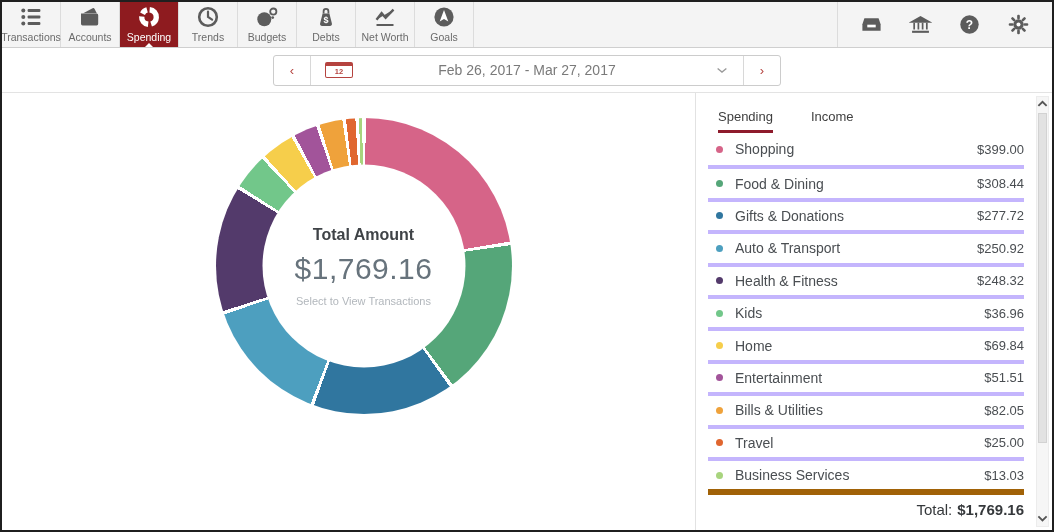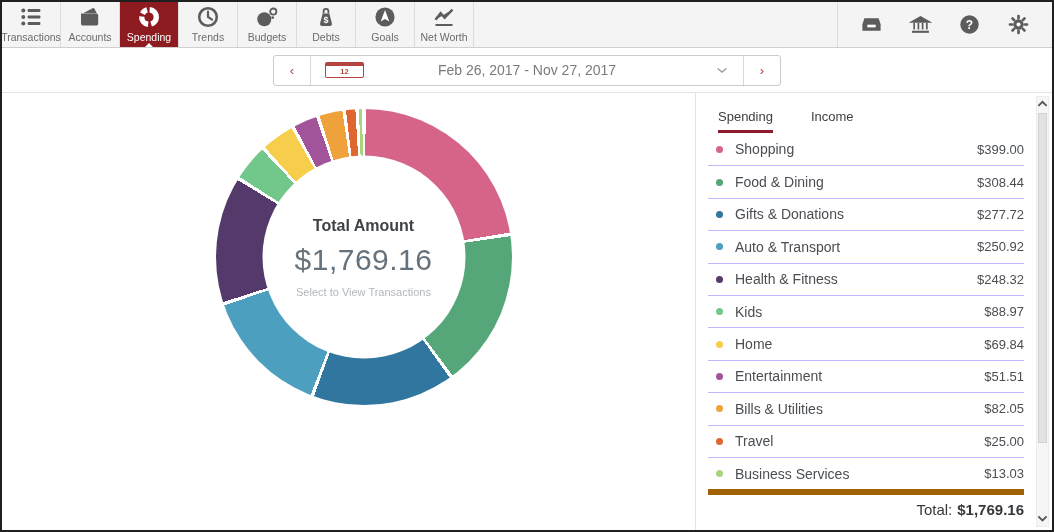--- a/index.html
+++ b/index.html
@@ -45,34 +45,34 @@
     border:1px solid #cccccc; border-radius:3px; background:#fff;
   }
   .dp-cell {
     display:flex; align-items:center; justify-content:center; cursor:pointer;
   }
   .dp-arrow { width:37px; font-size:13px; color:#b5433f; }
   .dp-arrow:first-child { border-right:1px solid #d8d8d8; }
   .dp-arrow:last-child { border-left:1px solid #d8d8d8; }
   .dp-main { flex:1; position:relative; display:flex; align-items:center; }
   .cal-icon {
-    position:absolute; left:14px; width:39px; height:16px;
+    position:absolute; left:14px; width:28px; height:16px;
     border:1.5px solid #b5433f; border-top:4px solid #b5433f; border-radius:2px;
     display:flex; align-items:center; justify-content:center;
     font-size:7.5px; font-weight:bold; color:#b5433f;
   }
   .dp-text { flex:1; text-align:center; font-size:14px; color:#7a7a7a; }
   .dp-caret { position:absolute; right:14px; width:14px; height:14px; }
   .dp-caret svg { width:14px; height:14px; }
 
   
   .main { display:flex; height:437px; }
   .chart-area { flex:1; position:relative; }
   .donut-wrap {
-    position:absolute; left:50%; top:16px; transform:translateX(-50%);
+    position:absolute; left:50%; top:25px; transform:translateX(-50%);
     margin-left:15px; width:296px; height:296px;
   }
   .donut { width:296px; height:296px; border-radius:50%; }
   .donut-hole {
     position:absolute; left:50%; top:50%; transform:translate(-50%,-50%);
     width:203px; height:203px; border-radius:50%; background:#fff;
     display:flex; flex-direction:column; align-items:center; justify-content:center;
     text-align:center;
   }
   .dh-title { font-size:16px; font-weight:bold; color:#3f4347; margin-bottom:8px; }
@@ -86,21 +86,21 @@
   }
   .panel-inner { padding-right:14px; }
   .panel-tabs { display:flex; gap:38px; padding:16px 0 0 10px; height:40px; }
   .panel-tab {
     font-size:13px; color:#3e3e3e; padding-bottom:7px; cursor:pointer;
     border-bottom:3px solid transparent;
   }
   .panel-tab.active { border-bottom-color:#8e1b2c; }
   .cat-row {
     display:flex; align-items:center; height:32.4px;
-    border-top:1px solid #c4b5fd; cursor:pointer;
+    border-top:4px solid #c4b5fd; cursor:pointer;
   }
   .cat-row:first-of-type { border-top:none; }
   .dot { width:7px; height:7px; border-radius:50%; margin:0 12px 0 8px; flex:none; }
   .cat-label { flex:1; font-size:14px; color:#4a4e52; }
   .cat-amt { font-size:13px; color:#4a4e52;text-align:right; }
   .total-row {
     border-top:6px solid #a16207; height:34px; display:flex;
     align-items:center; justify-content:flex-end; font-size:15px; color:#35383b;
   }
   .total-row b { margin-left:5px; }
@@ -178,35 +178,35 @@
             <svg viewBox="0 0 24 24">
               <path d="M9.6 8.6V6.2a2.4 2.4 0 0 1 4.8 0v2.4" fill="none" stroke="#5c5c5c" stroke-width="1.8"></path>
               <path d="M8.6 8.4h6.8l2.5 10a2 2 0 0 1-2 2.5H8.1a2 2 0 0 1-2-2.5z"></path>
               <text x="12" y="17.8" font-size="9" font-weight="bold" fill="#ffffff" text-anchor="middle">$</text>
             </svg>
           </span>
           <span class="tab-label">Debts</span>
         </div>
         <div class="tab">
           <span class="tab-icon">
-            <svg viewBox="0 0 24 24">
-              <circle cx="12" cy="12" r="9.6"></circle>
-              <path d="M12 5.1 16.3 16.5 12 13.9 7.7 16.5z" fill="#ffffff"></path>
-            </svg>
-          </span>
-          <span class="tab-label">Goals</span>
-        </div>
-        <div class="tab">
-          <span class="tab-icon">
             <svg viewBox="0 0 24 24" fill="none" stroke="#5c5c5c">
               <path d="M3.5 14.8 8.6 8.2l4 4.6 7.9-8.2" stroke-width="2.4"></path>
               <path d="M3.5 20h17" stroke-width="2"></path>
             </svg>
           </span>
           <span class="tab-label">Net Worth</span>
+        </div>
+        <div class="tab">
+          <span class="tab-icon">
+            <svg viewBox="0 0 24 24">
+              <circle cx="12" cy="12" r="9.6"></circle>
+              <path d="M12 5.1 16.3 16.5 12 13.9 7.7 16.5z" fill="#ffffff"></path>
+            </svg>
+          </span>
+          <span class="tab-label">Goals</span>
         </div>
       </div>
     <div class="nav-spacer"></div>
     <div class="nav-right">
         <span class="ricon">
           <svg viewBox="0 0 24 24">
             <path d="M4.6 5.4h14.8l2.1 6.4v6.8H2.5v-6.8z"></path>
             <rect x="7.6" y="12.2" width="8.8" height="2.8" fill="#ffffff"></rect>
           </svg>
         </span>
@@ -240,21 +240,21 @@
           </svg>
         </span>
       </div>
   </div>
 
   <div class="date-row">
     <div class="date-picker">
       <div class="dp-cell dp-arrow">‹</div>
       <div class="dp-cell dp-main">
         <span class="cal-icon">12</span>
-        <span class="dp-text">Feb 26, 2017 - Nov 27, 2017</span>
+        <span class="dp-text">Feb 26, 2017 - Mar 27, 2017</span>
         <span class="dp-caret">
           <svg viewBox="0 0 16 16" fill="none" stroke="#9a9a9a" stroke-width="1.5">
               <path d="M3 6.2 8 10.4 13 6.2"></path>
             </svg>
         </span>
       </div>
       <div class="dp-cell dp-arrow">›</div>
     </div>
   </div>
 
@@ -299,21 +299,21 @@
               <span class="cat-amt">$250.92</span>
             </div>
             <div class="cat-row">
               <span class="dot" style="background: rgb(83, 58, 107);"></span>
               <span class="cat-label">Health &amp; Fitness</span>
               <span class="cat-amt">$248.32</span>
             </div>
             <div class="cat-row">
               <span class="dot" style="background: rgb(114, 199, 138);"></span>
               <span class="cat-label">Kids</span>
-              <span class="cat-amt">$88.97</span>
+              <span class="cat-amt">$36.96</span>
             </div>
             <div class="cat-row">
               <span class="dot" style="background: rgb(246, 206, 75);"></span>
               <span class="cat-label">Home</span>
               <span class="cat-amt">$69.84</span>
             </div>
             <div class="cat-row">
               <span class="dot" style="background: rgb(162, 84, 154);"></span>
               <span class="cat-label">Entertainment</span>
               <span class="cat-amt">$51.51</span>

